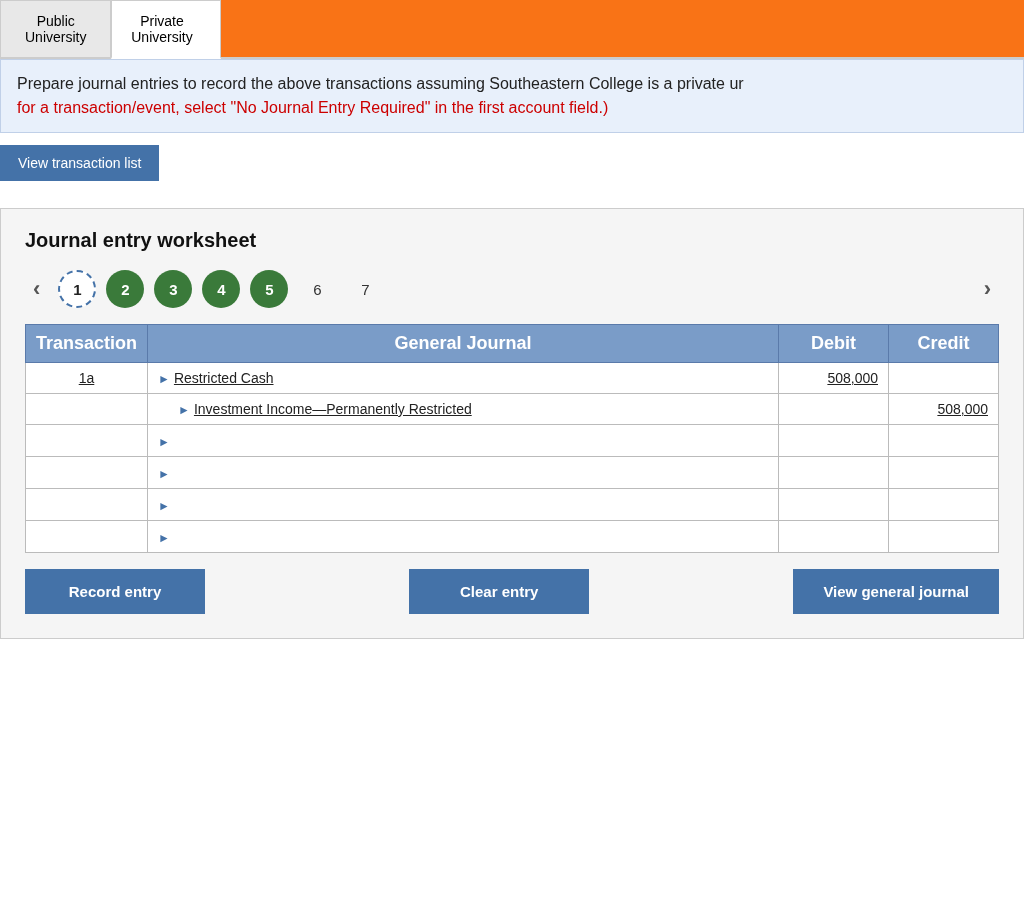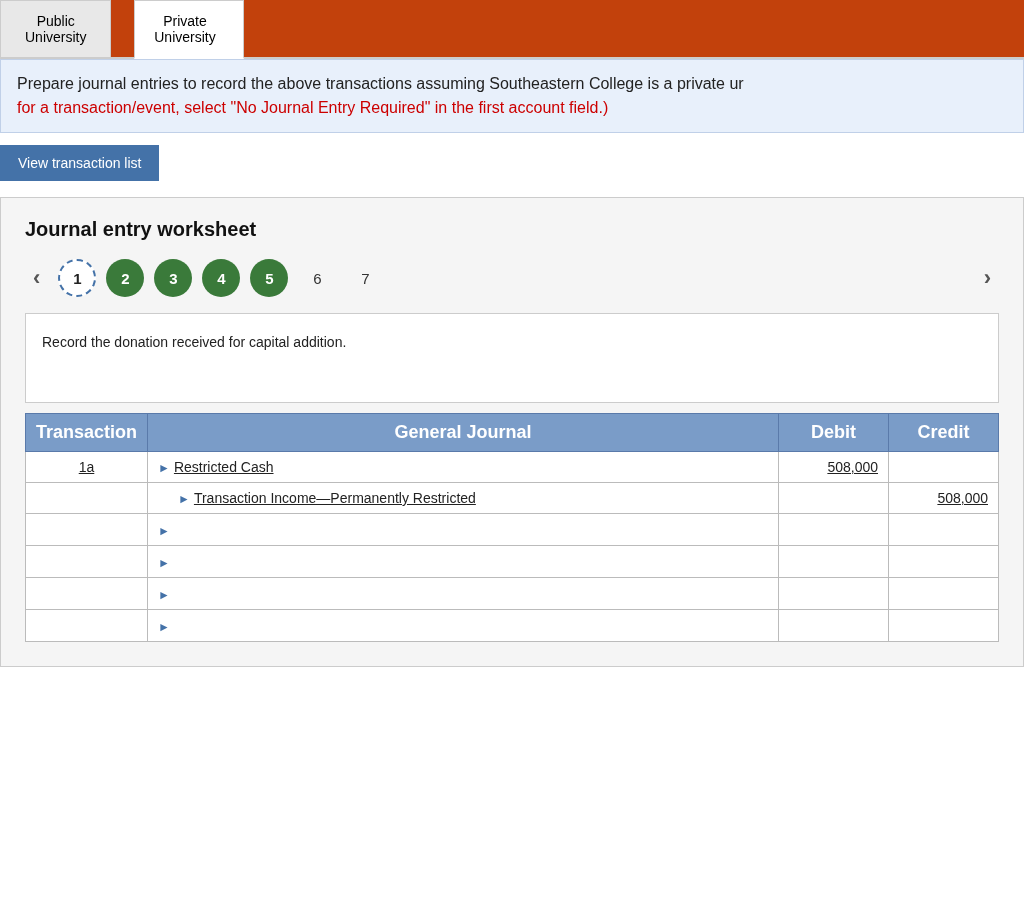--- a/index.html
+++ b/index.html
@@ -8,22 +8,21 @@
       font-size: 14px;
       background: #fff;
       width: 1024px;
       min-height: 919px;
     }
 
     
     .tabs-bar {
       display: flex;
       border-bottom: 2px solid #ccc;
-      background: #c2410c;
-      gap: 23px;
+      background: #f97316;
     }
     .tab {
       padding: 12px 24px;
       cursor: pointer;
       border: 1px solid #ccc;
       border-bottom: none;
       background: #e8e8e8;
       font-size: 14px;
       text-align: center;
       min-width: 110px;
@@ -59,21 +58,21 @@
       font-weight: normal;
       cursor: pointer;
       margin: 12px 0 12px 0;
       display: inline-block;
     }
 
     
     .worksheet-panel {
       border: 1px solid #ccc;
       background: #f5f5f5;
-      margin: 4px 0 12px 0;
+      margin: 15px 0 12px 0;
       padding: 20px 24px 24px 24px;
     }
     .worksheet-title {
       font-size: 20px;
       font-weight: bold;
       margin-bottom: 18px;
       color: #111;
     }
 
     
@@ -274,23 +273,20 @@
       <span>6</span>
     </button>
 
     <button class="step-btn plain">
       <span>7</span>
     </button>
 
     <button class="nav-arrow" style="margin-left:auto;">›</button>
   </div>
 
-  <div class="description-box">
-    <span>Record the donation received for capital addition.</span>
-  </div>
 
 
   <table class="journal-table">
     <thead>
       <tr>
         <th>Transaction</th>
         <th class="general-journal-col">General Journal</th>
         <th>Debit</th>
         <th>Credit</th>
       </tr>
@@ -302,21 +298,21 @@
         <td class="account-cell">
           <span class="row-arrow">►</span><span>Restricted Cash</span>
         </td>
         <td class="debit-cell">508,000</td>
         <td class="credit-cell"></td>
       </tr>
 
       <tr>
         <td class="transaction-cell"></td>
         <td class="account-cell indented">
-          <span class="row-arrow">►</span><span>Transaction Income—Permanently Restricted</span>
+          <span class="row-arrow">►</span><span>Investment Income—Permanently Restricted</span>
         </td>
         <td class="debit-cell"></td>
         <td class="credit-cell">508,000</td>
       </tr>
 
       <tr class="empty-row">
         <td class="transaction-cell"></td>
         <td class="account-cell"><span class="row-arrow">►</span></td>
         <td class="debit-cell"></td>
         <td class="credit-cell"></td>
@@ -335,13 +331,20 @@
       </tr>
       <tr class="empty-row">
         <td class="transaction-cell"></td>
         <td class="account-cell"><span class="row-arrow">►</span></td>
         <td class="debit-cell"></td>
         <td class="credit-cell"></td>
       </tr>
     </tbody>
   </table>
 
+  <div class="bottom-buttons">
+    <div class="buttons-row">
+      <button class="bottom-btn">Record entry</button>
+      <button class="bottom-btn">Clear entry</button>
+      <button class="bottom-btn">View general journal</button>
+    </div>
+  </div>
 </div>
 
 </body></html>

